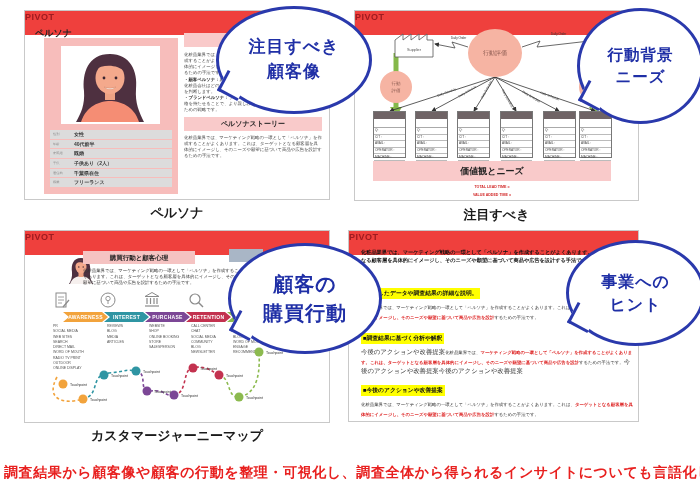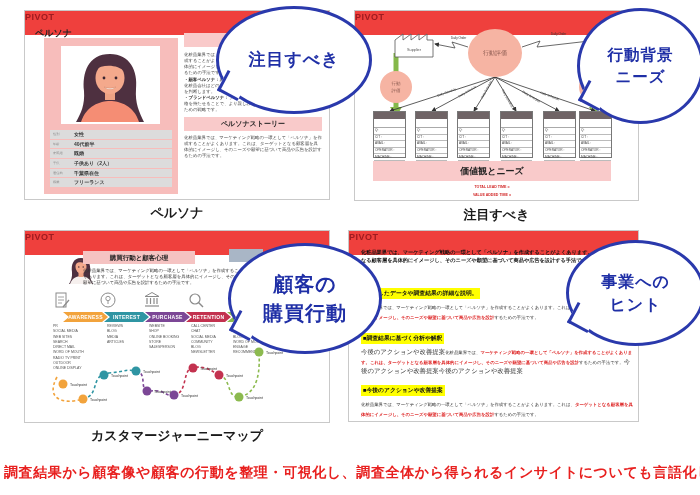--- a/index.html
+++ b/index.html
@@ -391,20 +391,21 @@
       <span class="i-head">■今後のアクションや改善提案</span>
       <div class="i-body">
         <span class="ibig"></span><span>化粧品業界では、マーケティング戦略の一環として「ペルソナ」を作成することがよくあります。これは、</span><span class="ired">ターゲットとなる顧客層を具体的にイメージし、そのニーズや願望に基づいて商品や広告を設計</span><span>するための手法です。</span><span class="ibig"></span>
       </div>
     </div>
   </div>
 
   <div class="bubble" style="left:216px;top:6px;width:150px;height:102px;font-size:17px;">
     <div>
         <div>注目すべき</div>
+        <div>顧客像</div>
       </div>
   </div>
   <div class="bubble" style="left:577px;top:8px;width:121px;height:110px;font-size:15.5px;">
     <div>
         <div>行動背景</div>
         <div>ニーズ</div>
       </div>
   </div>
   <div class="bubble" style="left:228px;top:243px;width:148px;height:105px;font-size:20px;">
     <div>

